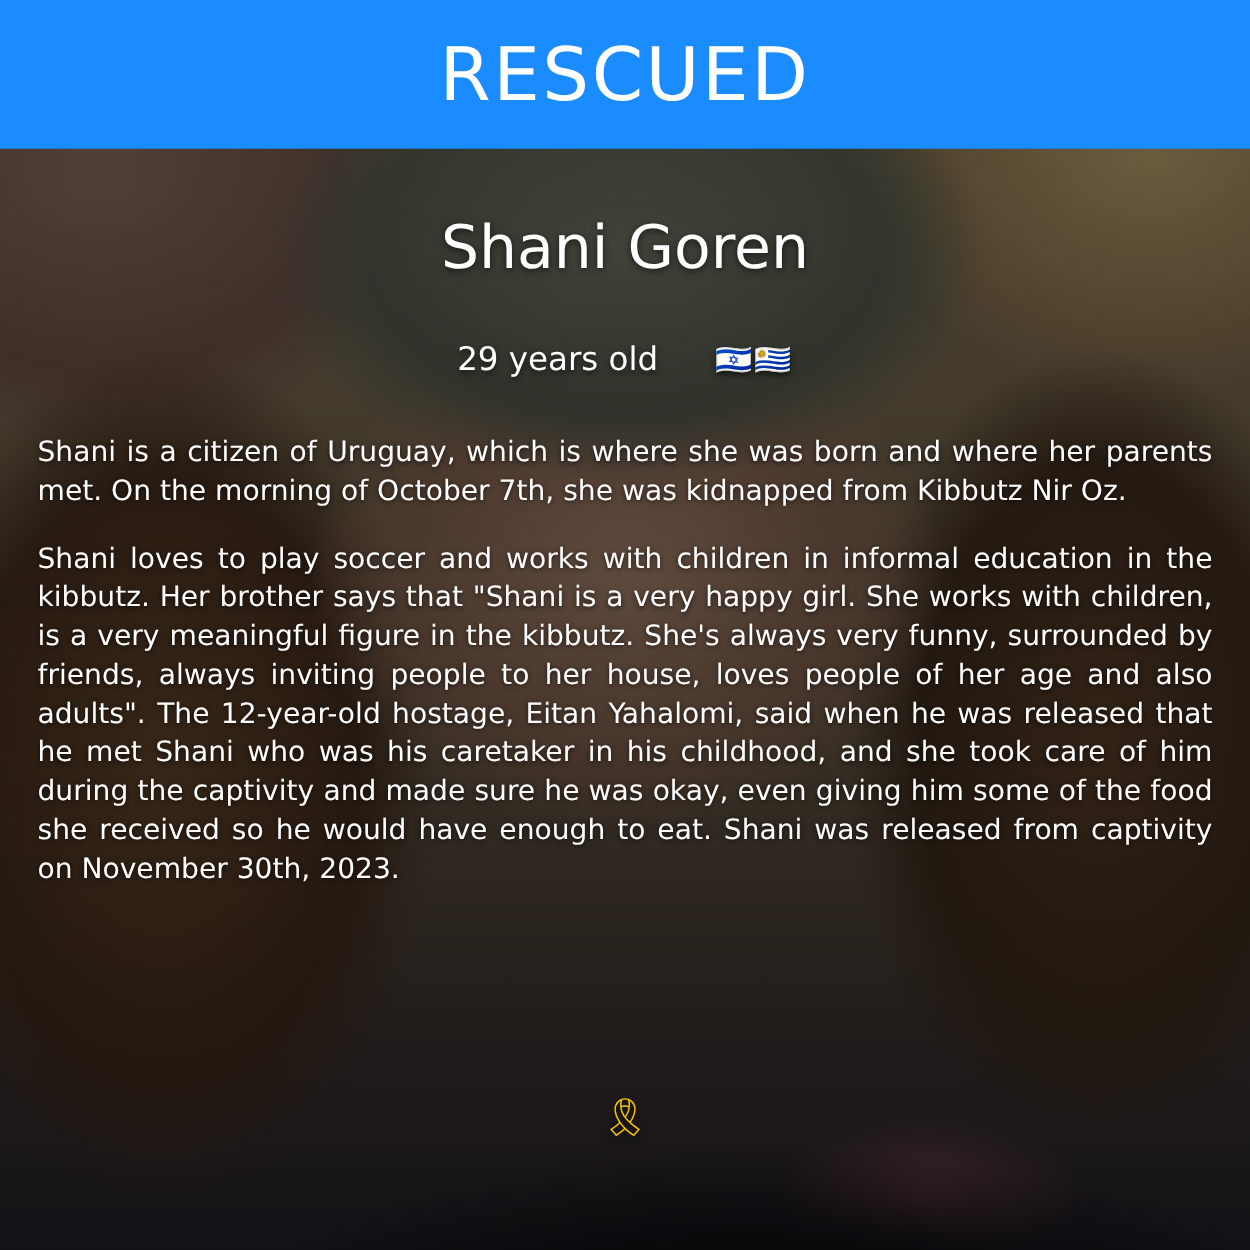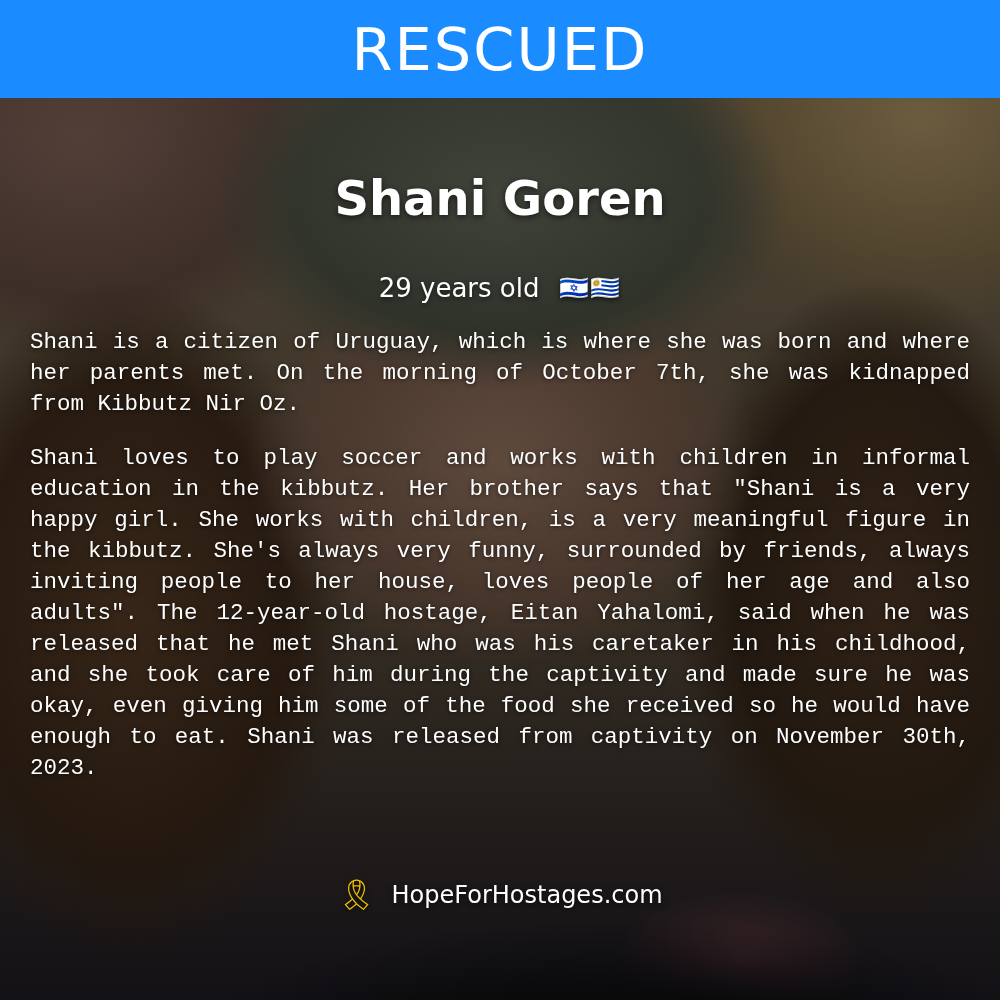--- a/index.html
+++ b/index.html
@@ -44,21 +44,21 @@
   .photo-shade {
     position: absolute;
     inset: 0;
     background: linear-gradient(180deg, rgba(0,0,0,0.38) 0%, rgba(0,0,0,0.45) 35%, rgba(0,0,0,0.5) 70%, rgba(0,0,0,0.55) 100%);
   }
 
   
   .banner {
     position: absolute;
     top: 0; left: 0; right: 0;
-    height: 98px;
+    height: 119px;
     background: #1a8cff;
     display: flex;
     align-items: center;
     justify-content: center;
   }
   .banner-text {
     font-size: 59px;
     font-weight: 400;
     letter-spacing: 2px;
     color: #ffffff;
@@ -68,40 +68,39 @@
   
   .content {
     position: absolute;
     top: 98px; left: 0; right: 0; bottom: 0;
     padding: 0 30px;
     box-sizing: border-box;
   }
   .name {
     text-align: center;
     font-size: 48px;
-    font-weight: 700;
+    font-weight: 400;
     margin-top: 72px;
     text-shadow: 0 2px 6px rgba(0,0,0,0.6);
   }
   .meta {
     text-align: center;
     margin-top: 47px;
     font-size: 26px;
     display: flex;
     align-items: center;
     justify-content: center;
-    gap: 2px;
+    gap: 15px;
     text-shadow: 0 2px 5px rgba(0,0,0,0.6);
   }
   .meta .sep { width: 16px; display: inline-block; }
   .flags { font-size: 24px; letter-spacing: 1px; }
 
   .bio {
-    margin-top: 24px;
-    font-family: Liberation Mono, monospace;
+    margin-top: 44px;
   }
   .bio p {
     font-size: 22.5px;
     line-height: 31px;
     text-align: justify;
     text-align-last: left;
     margin: 0 0 23px 0;
     text-shadow: 0 1px 4px rgba(0,0,0,0.65);
   }
 
@@ -146,16 +145,15 @@
 
     <div class="bio">
       <p>Shani is a citizen of Uruguay, which is where she was born and where her parents met. On the morning of October 7th, she was kidnapped from Kibbutz Nir Oz.</p>
       <p>Shani loves to play soccer and works with children in informal education in the kibbutz. Her brother says that "Shani is a very happy girl. She works with children, is a very meaningful figure in the kibbutz. She's always very funny, surrounded by friends, always inviting people to her house, loves people of her age and also adults". The 12-year-old hostage, Eitan Yahalomi, said when he was released that he met Shani who was his caretaker in his childhood, and she took care of him during the captivity and made sure he was okay, even giving him some of the food she received so he would have enough to eat. Shani was released from captivity on November 30th, 2023.</p>
     </div>
 
   </div>
 
   <div class="footer">
     <span class="ribbon">🎗</span>
-    <span>HopeForHostages.com</span>
   </div>
 
 </div>
 
 </body></html>

